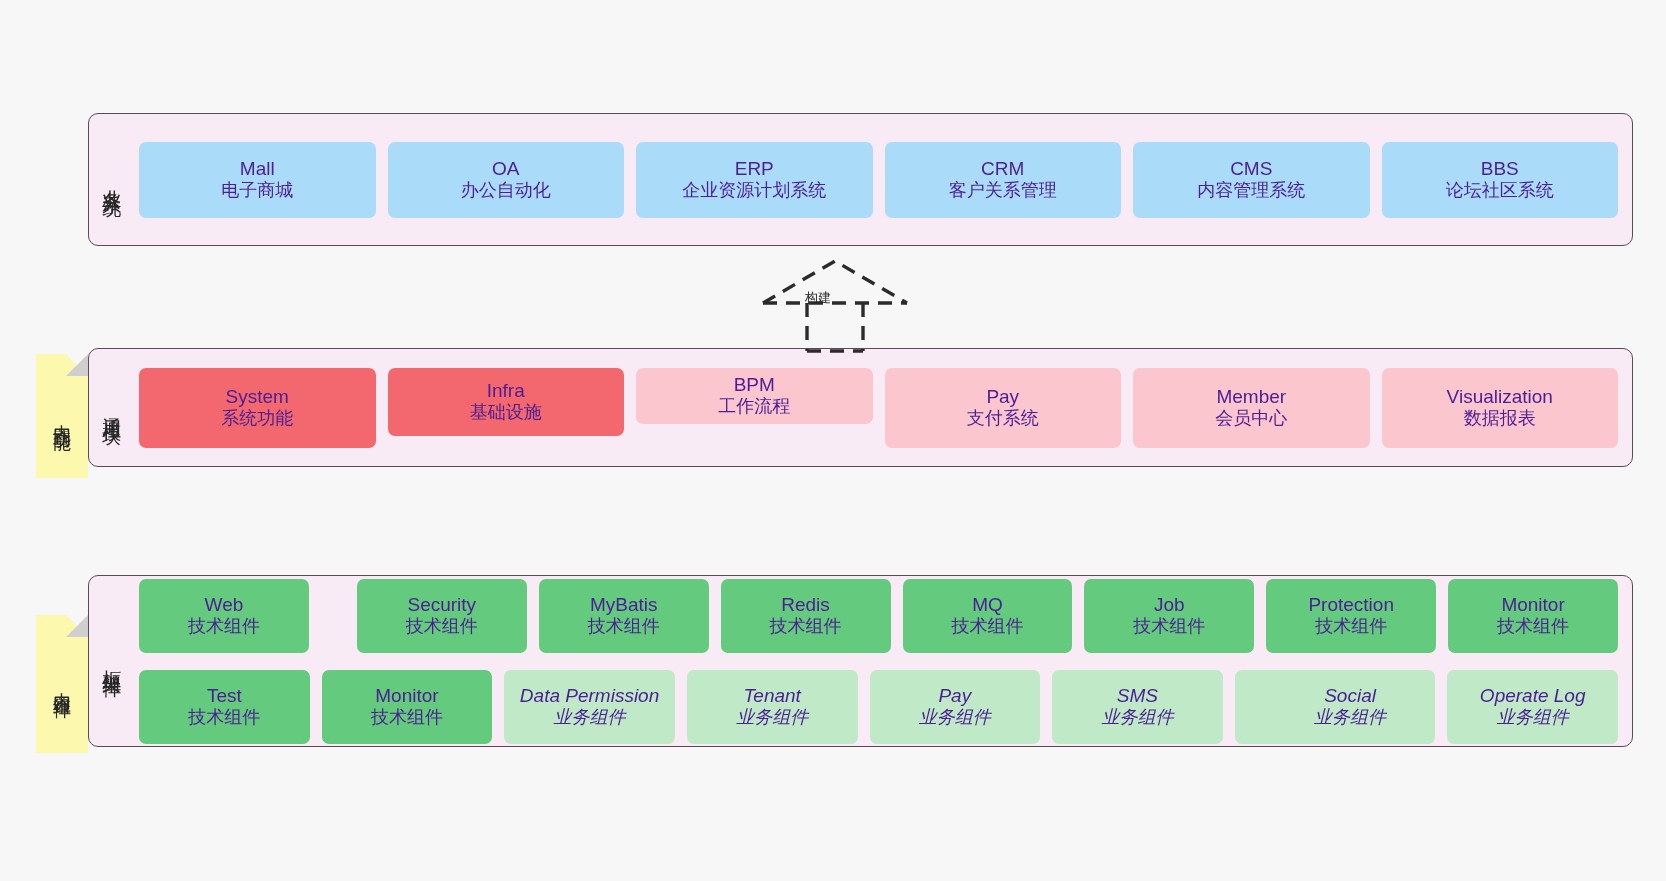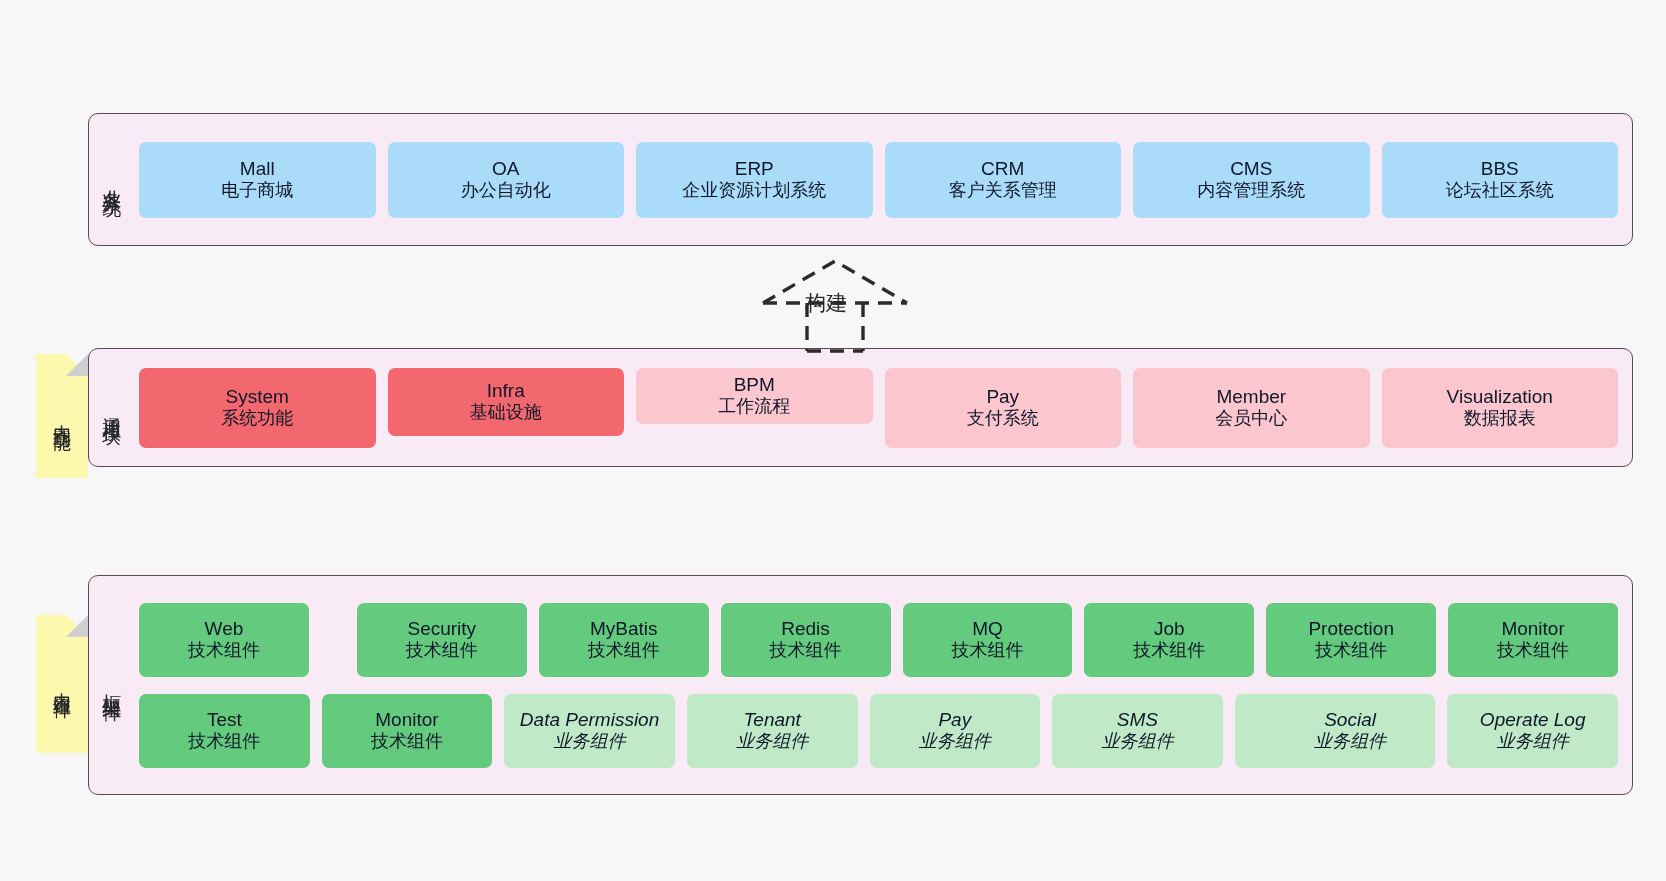--- a/index.html
+++ b/index.html
@@ -62,21 +62,21 @@
   
   .node {
     flex: 1 1 0;
     min-width: 0;
     border-radius: 7px;
     display: flex;
     flex-direction: column;
     align-items: center;
     justify-content: center;
     text-align: center;
-    color: #0f172a;
+    color: #4c1d95;
     padding: 6px 4px;
     line-height: 1.22;
     user-select: none;
   }
   .node .en {
     font-size: 19px;
     white-space: nowrap;
   }
   .node .cn {
     font-size: 18px;
@@ -126,21 +126,21 @@
   }
   .note > span { position: relative; z-index: 2; }
 
   
   .connector {
     position: absolute;
     z-index: 3;
   }
   .connector .conn-label {
     position: absolute;
-    font-size: 21px;
+    font-size: 13px;
     color: #262626;
     background: transparent;
     white-space: nowrap;
     user-select: none;
   }
 </style>
 </head>
 <body>
 
 <div id="stage">
@@ -224,21 +224,21 @@
           </div>
         </div>
     </div>
   </div>
 
 
   <div class="note" style="left:36px; top:615px; height:138px;">
     <span>内置组件</span>
   </div>
 
-  <div class="layer" id="layer-framework" style="left:88px; top:575px; width:1545px; height:220px;">
+  <div class="layer" id="layer-framework" style="left:88px; top:575px; width:1545px; height:172px;">
     <div class="layer-label">框架组件</div>
     <div class="layer-body">
       <div class="row" id="row-framework-1">
           <div class="node green" style="height: 74px;">
             <div class="en">Web</div>
             <div class="cn">技术组件</div>
           </div>
           <div class="node green" style="height: 74px; margin-left: 36px;">
             <div class="en">Security</div>
             <div class="cn">技术组件</div>

